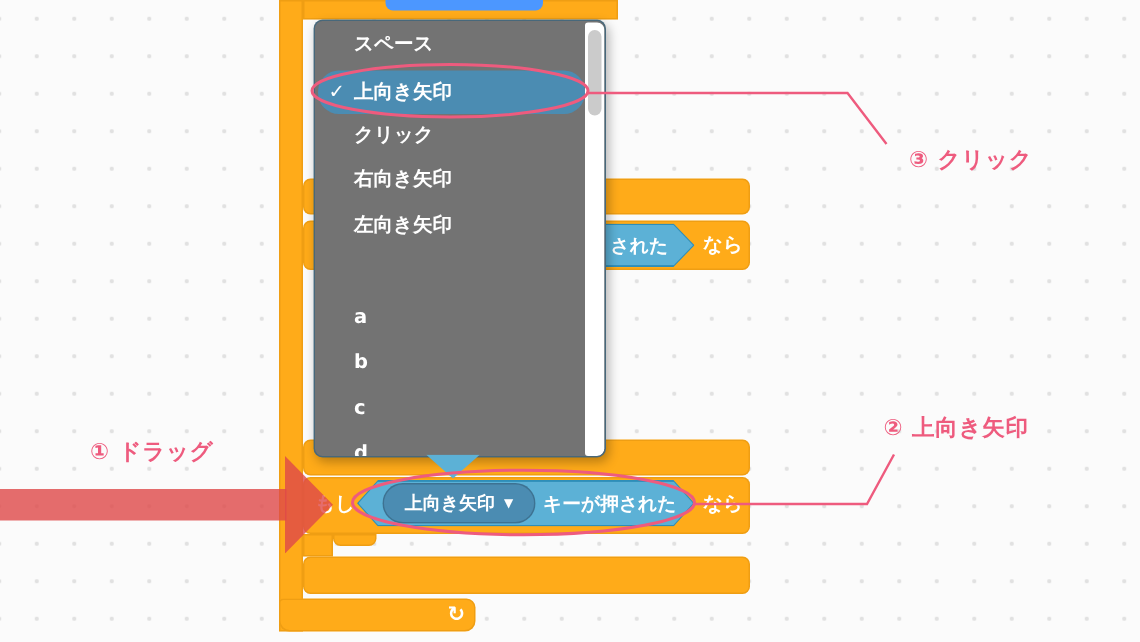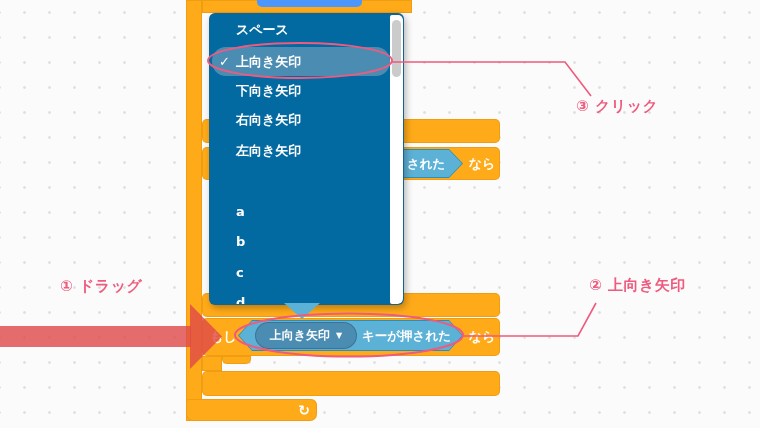--- a/index.html
+++ b/index.html
@@ -12,21 +12,21 @@
   .r5{border-radius:5px}
   .blab{position:absolute;color:#fff;font-size:13px;font-weight:600;white-space:nowrap}
   .hex-o{position:absolute;background:#2E8EB8;
     clip-path:polygon(14px 0,calc(100% - 14px) 0,100% 50%,calc(100% - 14px) 100%,14px 100%,0 50%);}
   .hex-i{position:absolute;inset:1px;background:#5CB1D6;
     clip-path:polygon(13px 0,calc(100% - 13px) 0,100% 50%,calc(100% - 13px) 100%,13px 100%,0 50%);}
   .pill{position:absolute;background:#4B8CB2;border:1px solid rgba(0,0,0,.18);border-radius:14px;
     color:#fff;display:flex;align-items:center;justify-content:center;gap:6px;z-index:3}
   .pill .cap{font-size:12px;font-weight:600}
   .pill .car{font-size:8px}
-  #panel{position:absolute;left:209px;top:13px;width:195px;height:292px;z-index:8;background:#0369a1;
+  #panel{position:absolute;left:209px;top:13px;width:195px;height:292px;z-index:8;background:#737373;
     border:1px solid rgba(35,95,130,.55);border-radius:6px;box-shadow:2px 3px 7px rgba(0,0,0,.28);overflow:hidden;}
   .dd-item{position:absolute;left:2px;width:178px;height:28px;line-height:28px;color:#fff;
     font-size:13px;font-weight:600;padding-left:24px;white-space:nowrap;cursor:pointer}
   .dd-item.selected{background:#4B8CB2;border-radius:14px;height:29px;line-height:29px}
   .dd-check{position:absolute;left:7px;top:0;font-size:13px}
   #track{position:absolute;left:180px;top:1px;width:13px;height:289px;background:#FFF;border-radius:2px 5px 5px 2px}
   #thumb{position:absolute;left:2px;top:5px;width:9px;height:57px;background:#CBCBCB;border-radius:4.5px}
   #tail{position:absolute;left:284px;top:303px;width:36px;height:16px;background:#5CB1D6;z-index:8;
     clip-path:polygon(0 0,100% 0,50% 100%);}
   .drag{position:absolute;background:rgba(222,73,73,.8);z-index:6}
@@ -81,21 +81,21 @@
 
 <div id="panel">
   <div class="dd-item" style="top:2px">
     <span>スペース</span>
   </div>
   <div class="dd-item selected" style="top:33px">
     <span class="dd-check">✓</span>
     <span>上向き矢印</span>
   </div>
   <div class="dd-item" style="top:63px">
-    <span>下向き矢印</span>
+    <span>クリック</span>
   </div>
   <div class="dd-item" style="top:92px">
     <span>右向き矢印</span>
   </div>
   <div class="dd-item" style="top:123px">
     <span>左向き矢印</span>
   </div>
   <div class="dd-item" style="top:184px">
     <span>a</span>
   </div>
@@ -116,15 +116,15 @@
 
 <div class="drag" style="left:0;top:326px;width:191px;height:21px"></div>
 <div class="drag" id="drag-head" style="left:190px;top:304px;width:32px;height:65px"></div>
 
 <svg id="ann-svg" width="760" height="428" viewBox="0 0 760 428">
   <ellipse cx="300" cy="60.5" rx="92" ry="17.5" fill="none" stroke="#EE5B7E" stroke-width="2"></ellipse>
   <polyline points="392,62 565,62 591,96" fill="none" stroke="#EE5B7E" stroke-width="1.6"></polyline>
   <ellipse cx="349" cy="335" rx="114" ry="21.5" fill="none" stroke="#EE5B7E" stroke-width="2"></ellipse>
   <polyline points="462,336 578,336 596,303" fill="none" stroke="#EE5B7E" stroke-width="1.6"></polyline>
 </svg>
-<span class="ann-txt" style="left:60px;top:277px">① ドラッグ</span>
+<span class="ann-txt" style="left:60px;top:292px">① ドラッグ</span>
 <span class="ann-txt" style="left:589px;top:276px">② 上向き矢印</span>
-<span class="ann-txt" style="left:576px;top:97px">③ クリック</span>
+<span class="ann-txt" style="left:606px;top:97px">③ クリック</span>
 
 </body></html>

